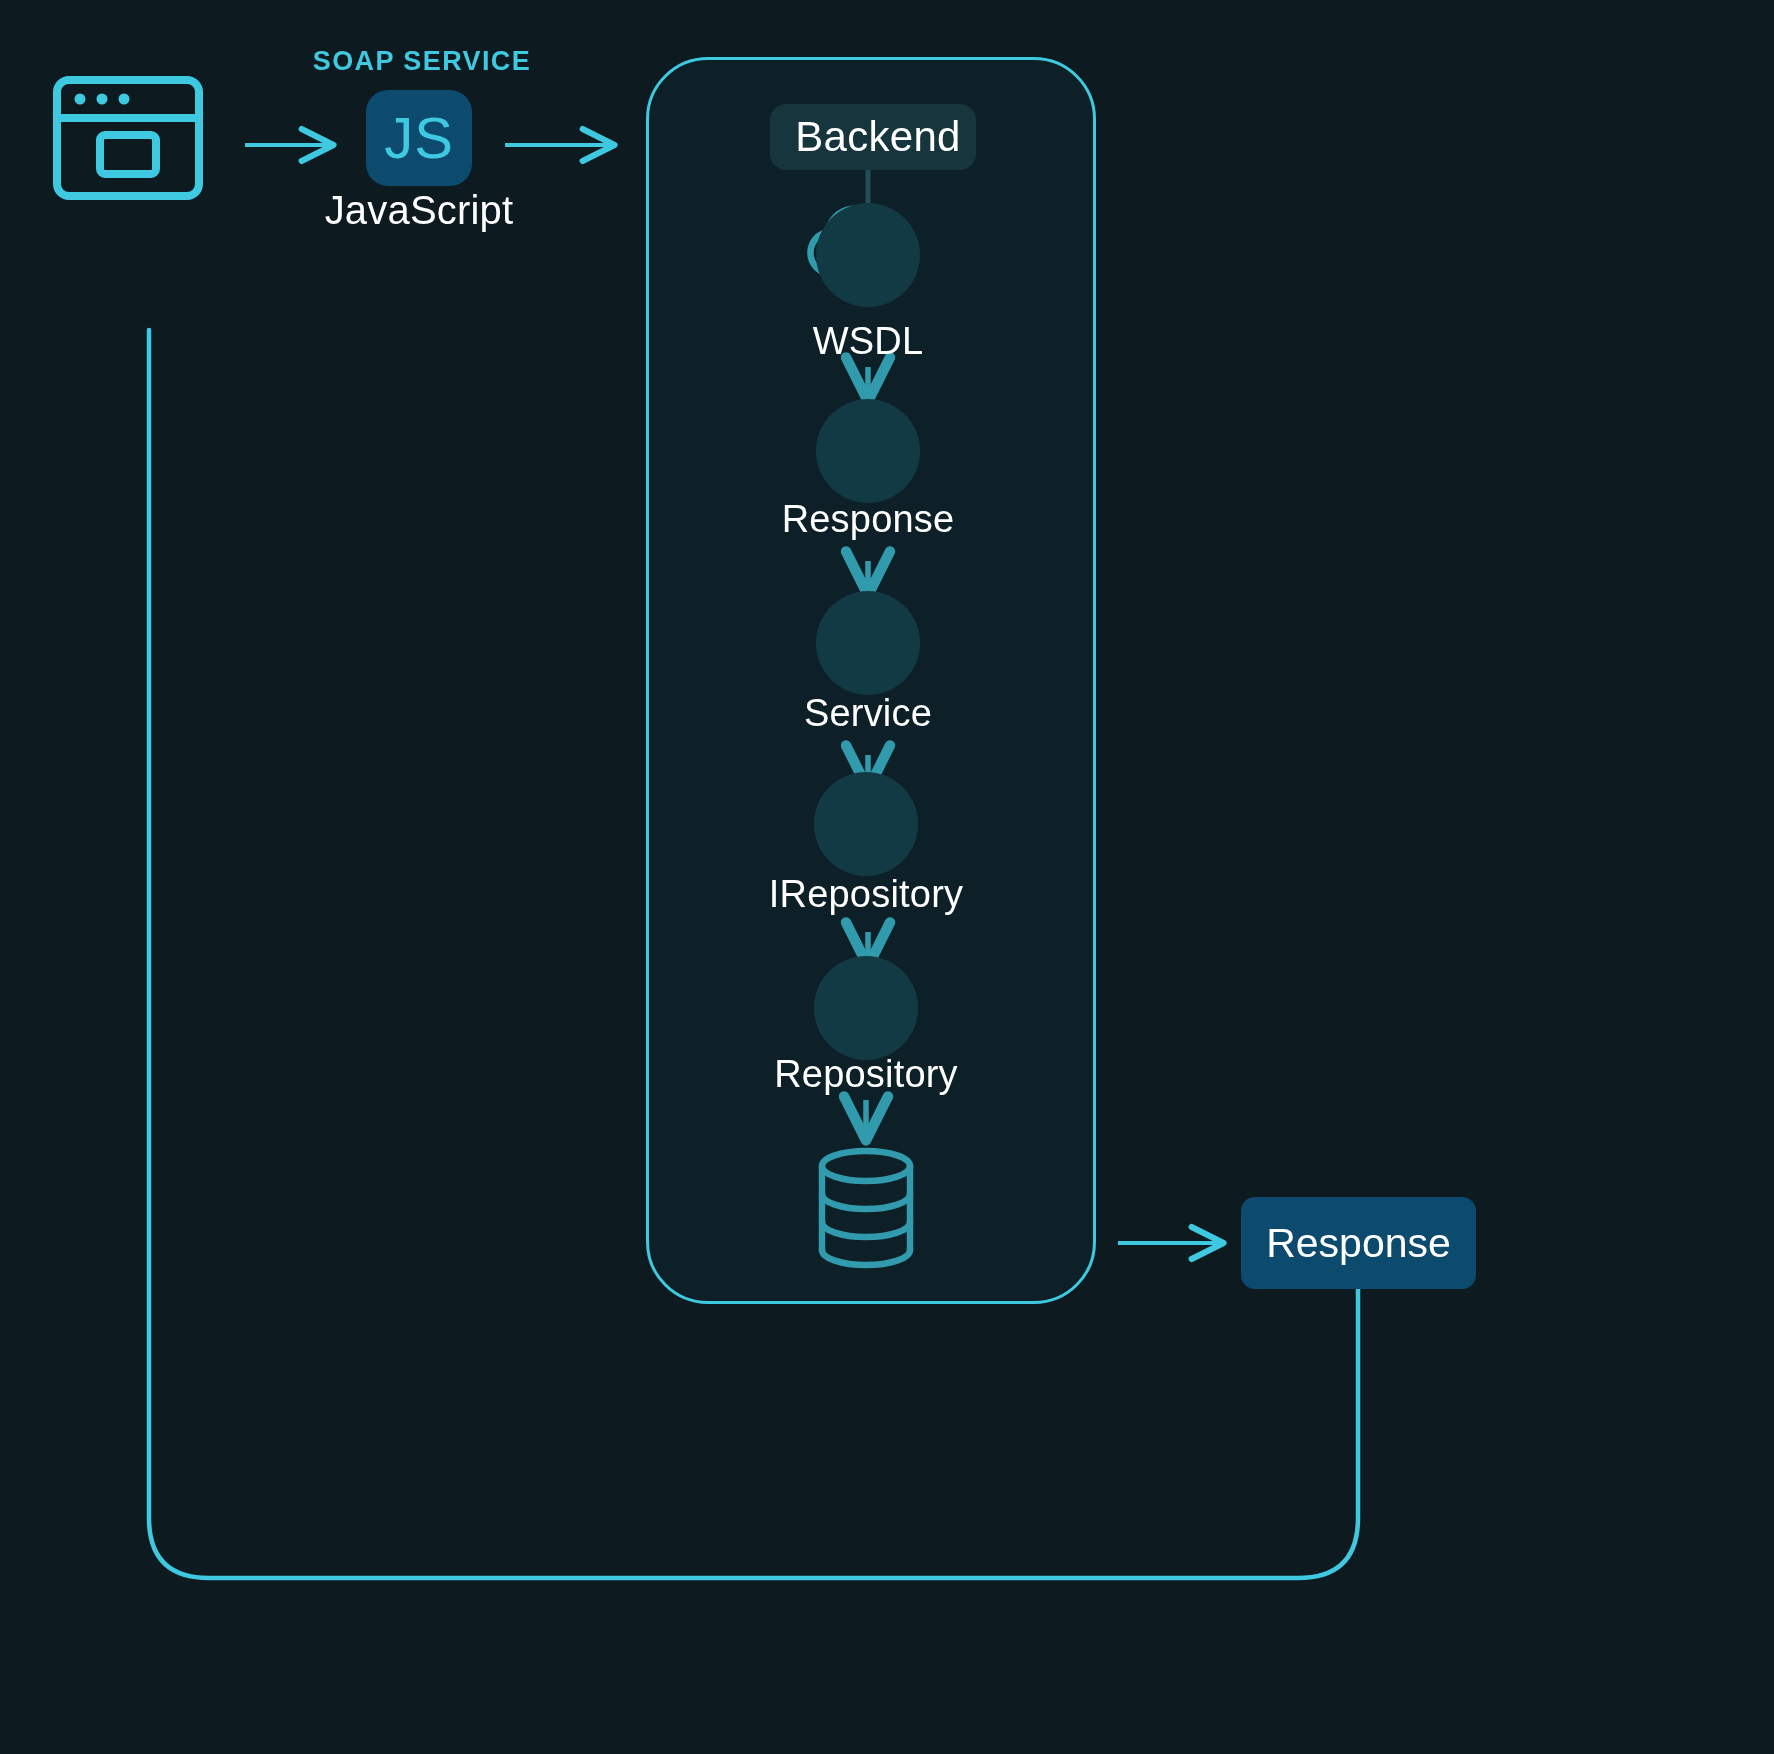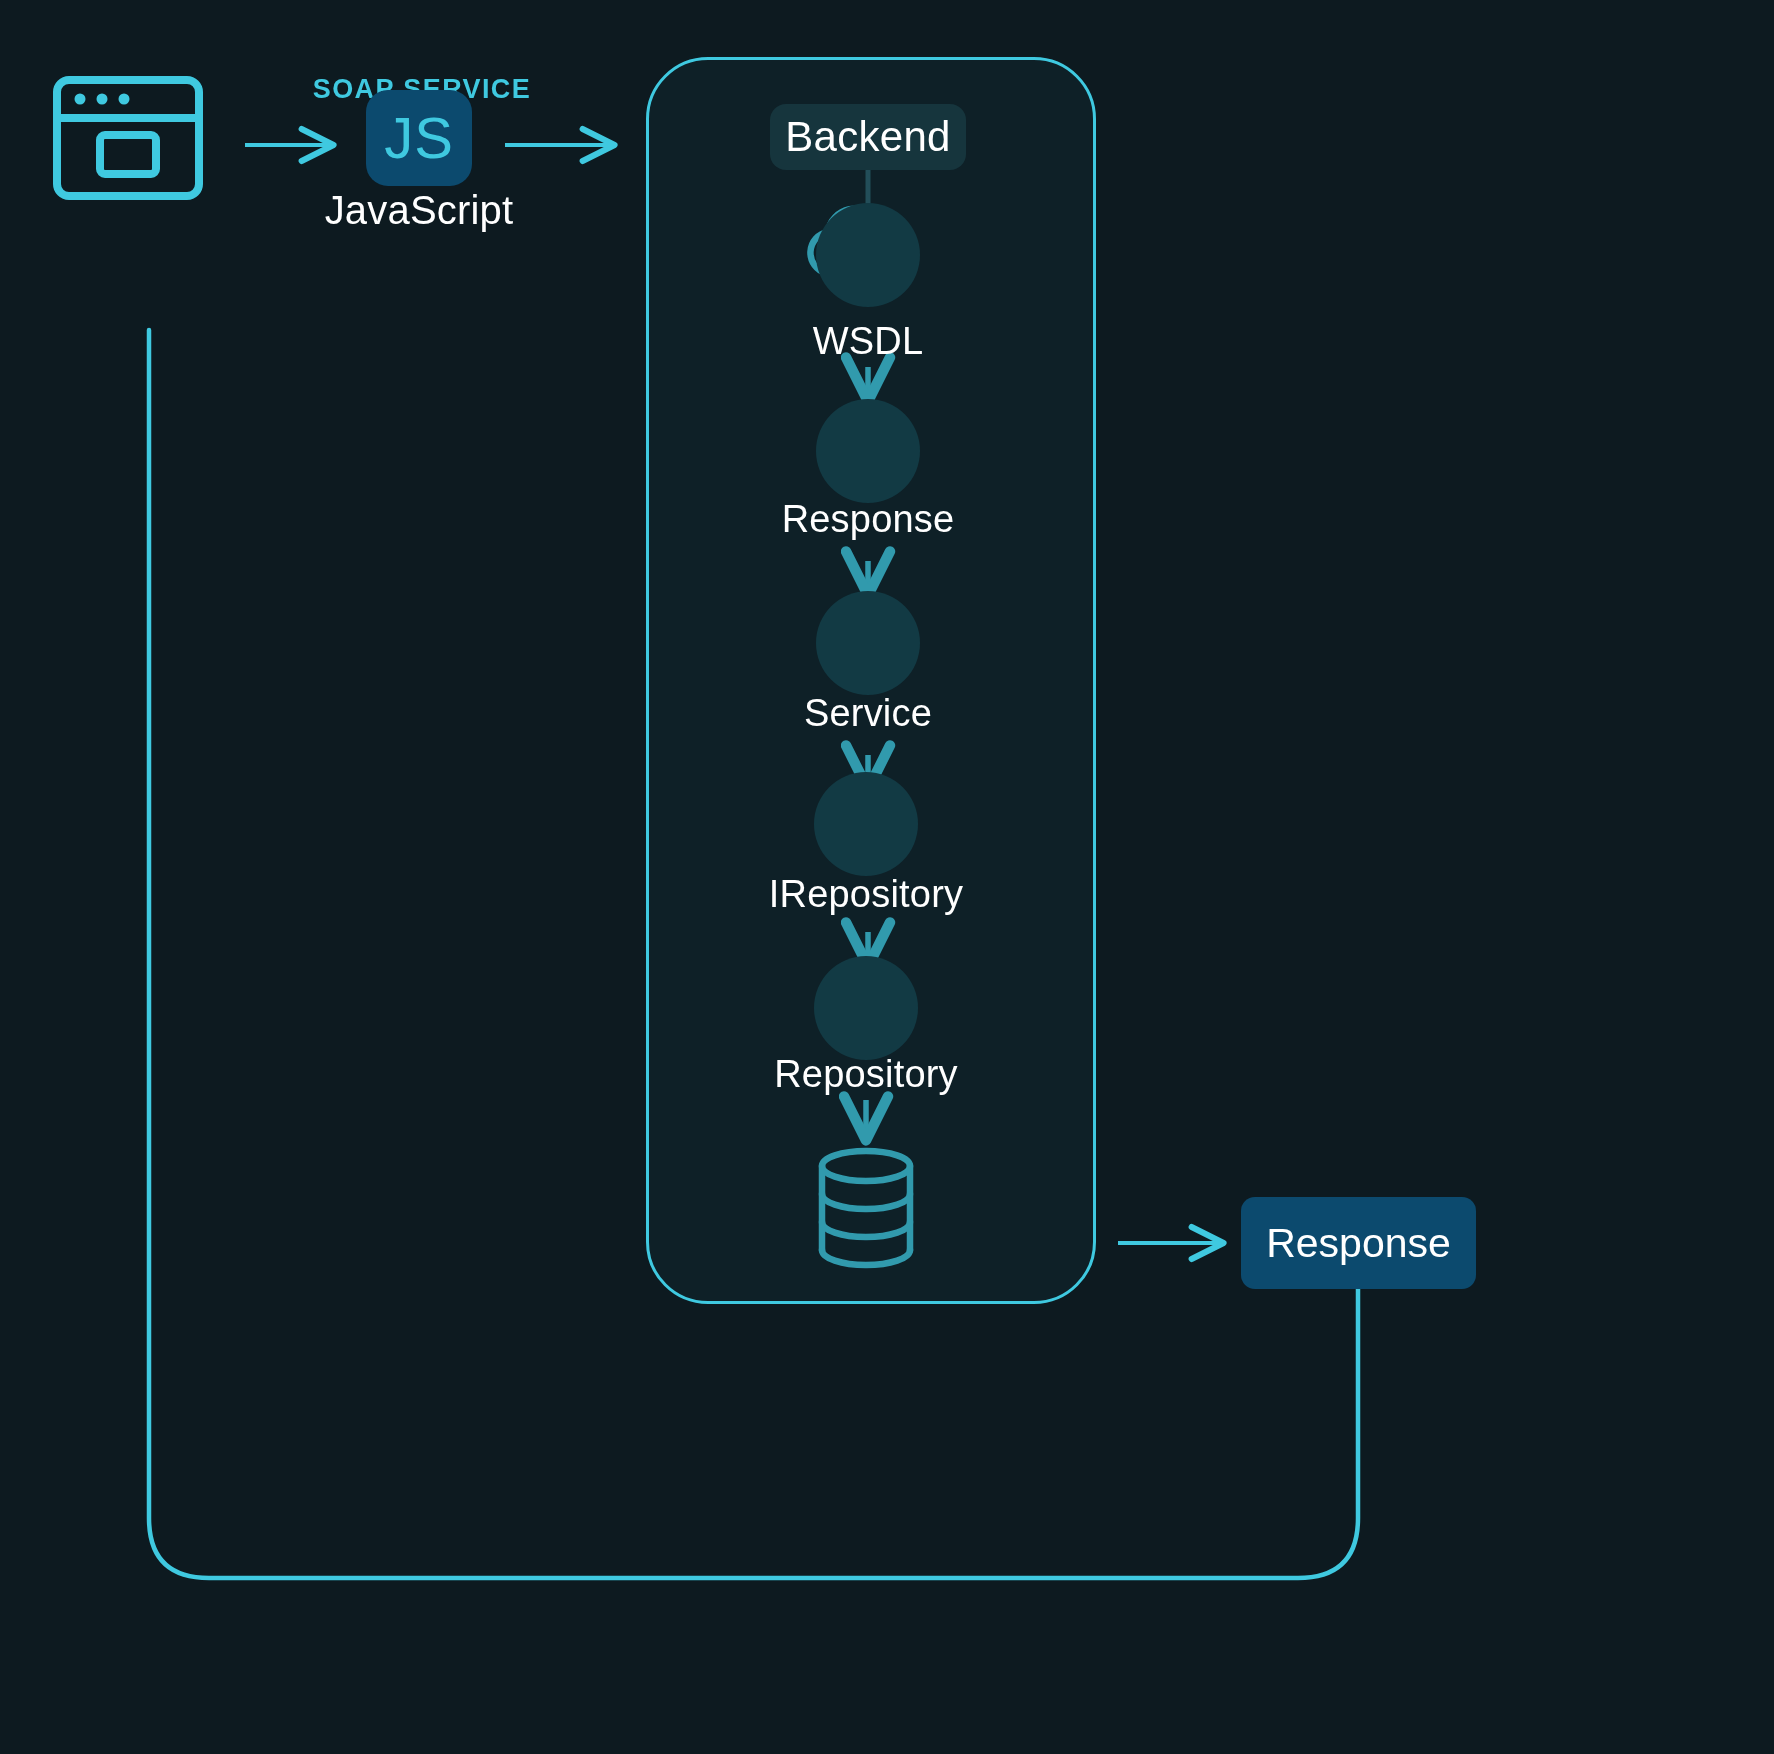--- a/index.html
+++ b/index.html
@@ -64,21 +64,21 @@
     align-items: center;
     justify-content: center;
   }
   #js-tile-text {
     color: #3fc9e0;
     font-size: 58px;
     font-weight: 300;
     letter-spacing: 1px;
     line-height: 1;
   }
-  #soap-service-kicker { left: 422px; top: 46px; margin-top: 28px; }
+  #soap-service-kicker { left: 422px; top: 46px; }
   #javascript-label { left: 419px; top: 188px; }
   
   #backend-panel {
     position: absolute;
     left: 646px;
     top: 57px;
     width: 450px;
     height: 1247px;
     border: 3px solid #3fc9e0;
     border-radius: 62px;
@@ -89,20 +89,21 @@
     position: absolute;
     left: 770px;
     top: 104px;
     width: 196px;
     height: 66px;
     border-radius: 16px;
     background: #16353d;
     display: flex;
     align-items: center;
     justify-content: center;
+    padding-left: 10px;
   }
   #backend-badge-text {
     color: #ffffff;
     font-size: 42px;
     font-weight: 400;
     letter-spacing: .3px;
   }
   
   .node-circle {
     position: absolute;

